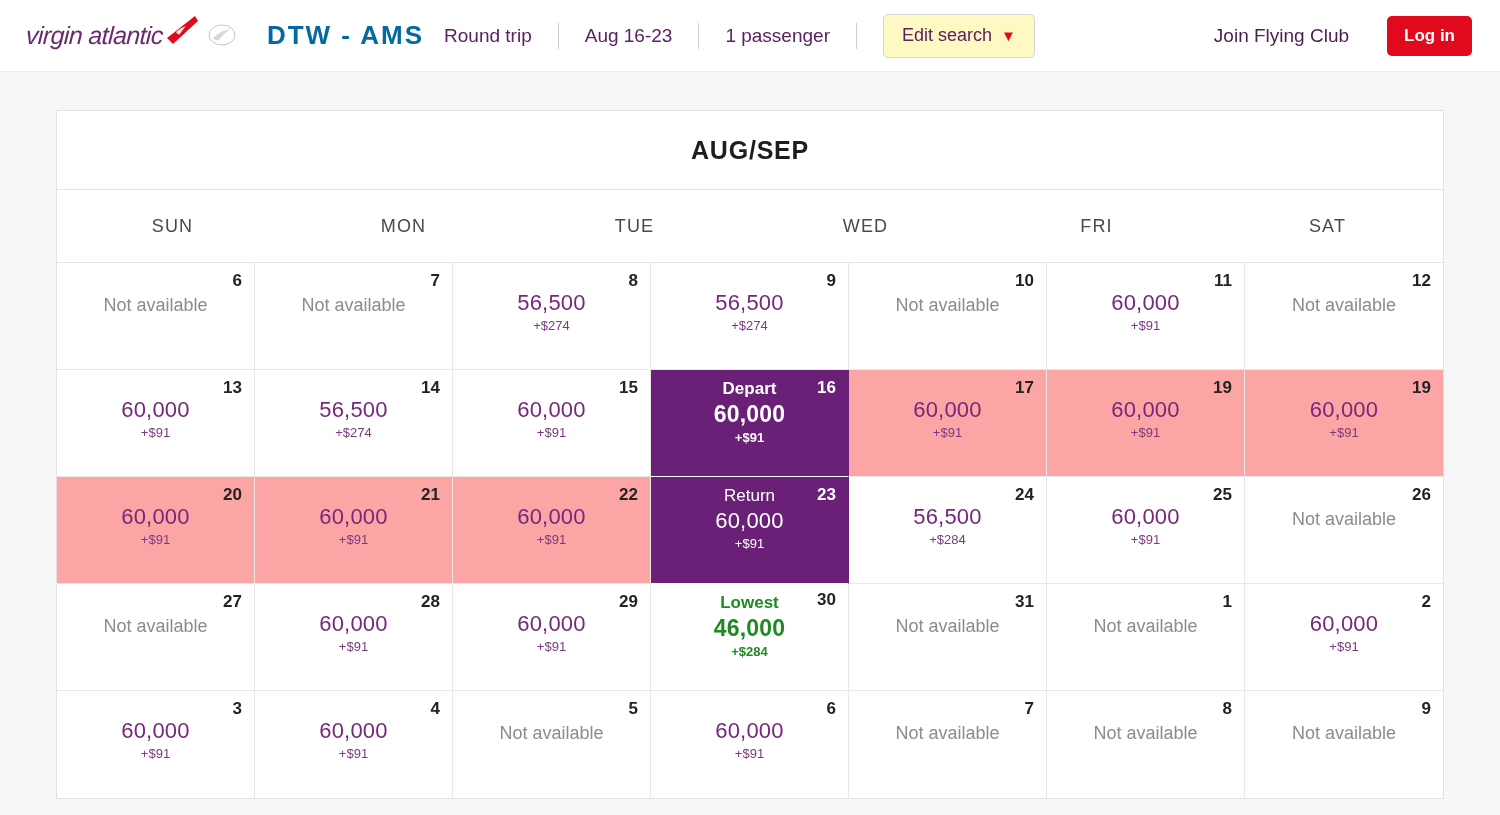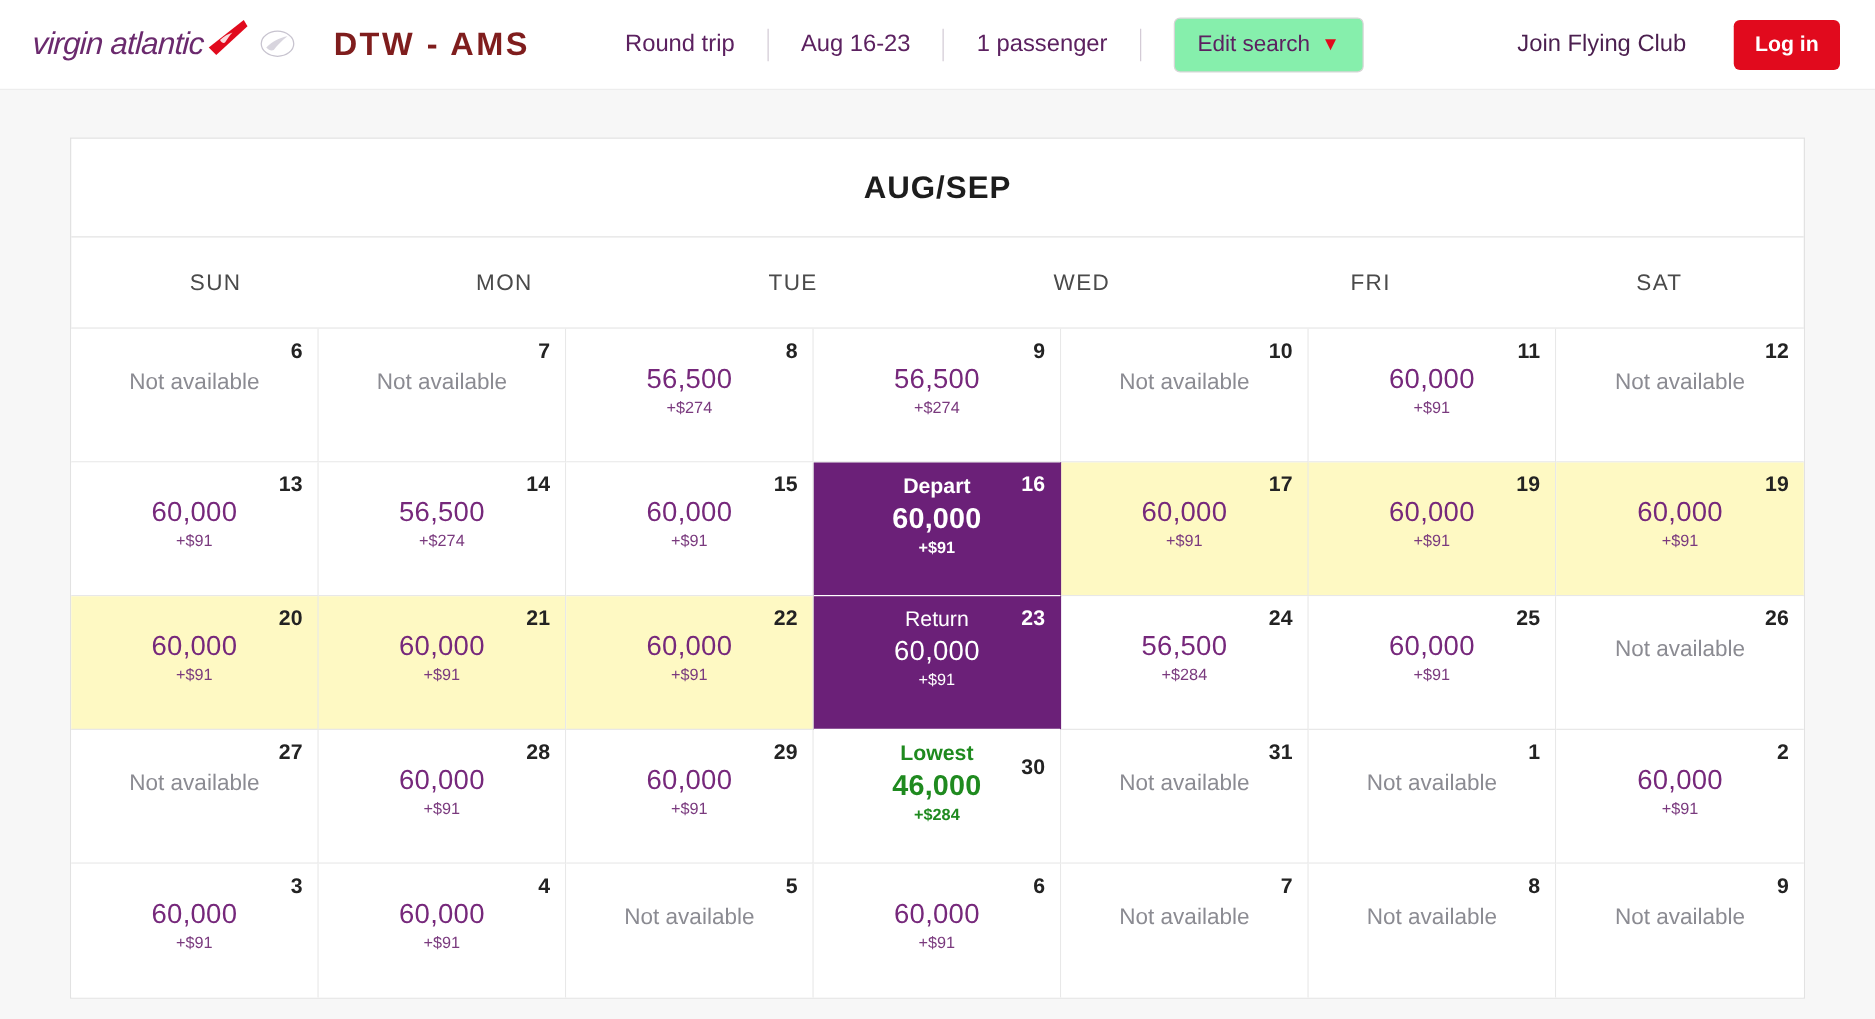--- a/index.html
+++ b/index.html
@@ -45,23 +45,22 @@
   .logo-emblem {
     width: 30px; height: 24px;
     margin-left: 4px;
     margin-top: -2px;
     opacity: 0.55;
   }
 
   .route {
     font-size: 26px;
     font-weight: bold;
-    color: #7f1d1d;
+    color: #0369a1;
     letter-spacing: 2px;
-    margin-right: 56px;
     white-space: nowrap;
   }
 
   .crumbs {
     display: flex;
     align-items: center;
     gap: 0;
     color: #5c2160;
     font-size: 19px;
     margin-left: 20px;
@@ -70,21 +69,21 @@
   .crumb:first-child { padding-left: 0; }
   .crumb-sep {
     width: 1px; height: 26px;
     background: #d4cbd6;
   }
 
   .edit-search {
     margin-left: 26px;
     border: 1px solid #d6d6d6;
     border-radius: 5px;
-    background: #86efac;
+    background: #fef9c3;
     height: 44px;
     display: flex;
     align-items: center;
     gap: 9px;
     padding: 0 18px;
     color: #5c2160;
     font-size: 18px;
     cursor: pointer;
     white-space: nowrap;
   }
@@ -203,21 +202,21 @@
     color: #8b8b92;
     margin-top: 6px;
   }
   .tag {
     font-size: 17px;
     line-height: 1.2;
     margin-bottom: 1px;
   }
 
   
-  .cell.range { background: #fef9c3; }
+  .cell.range { background: #fca5a5; }
 
   
   .cell.selected {
     background: #6b2078;
     border-right-color: #6b2078;
     border-bottom-color: #ffffff;
   }
   .cell.selected .daynum { color: #ffffff; }
   .cell.selected .miles { color: #ffffff; }
   .cell.selected .cash { color: #ffffff; }
@@ -451,21 +450,21 @@
           </div>
         </div>
         <div class="cell">
           <div class="daynum">29</div>
           <div class="body">
             <div class="miles">60,000</div>
             <div class="cash">+$91</div>
           </div>
         </div>
         <div class="cell lowest">
-          <div class="daynum" style="position: absolute; right: 12px; top: 21px;">30</div>
+          <div class="daynum" style="position: absolute; right: 12px; top: 7px;">30</div>
           <div class="body" style="margin-top: 0px;">
             <div class="tag">Lowest</div>
             <div class="miles">46,000</div>
             <div class="cash">+$284</div>
           </div>
         </div>
         <div class="cell">
           <div class="daynum">31</div>
           <div class="body">
             <div class="unavail">Not available</div>

